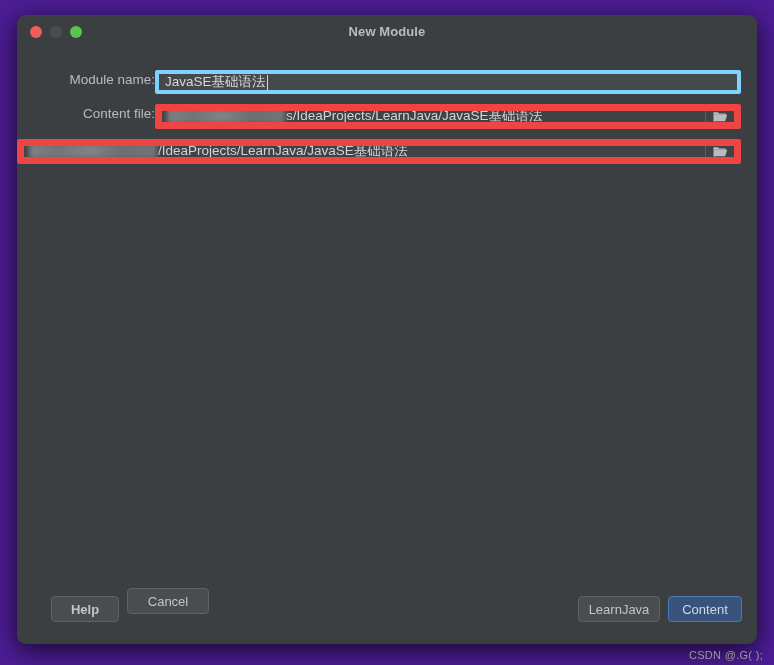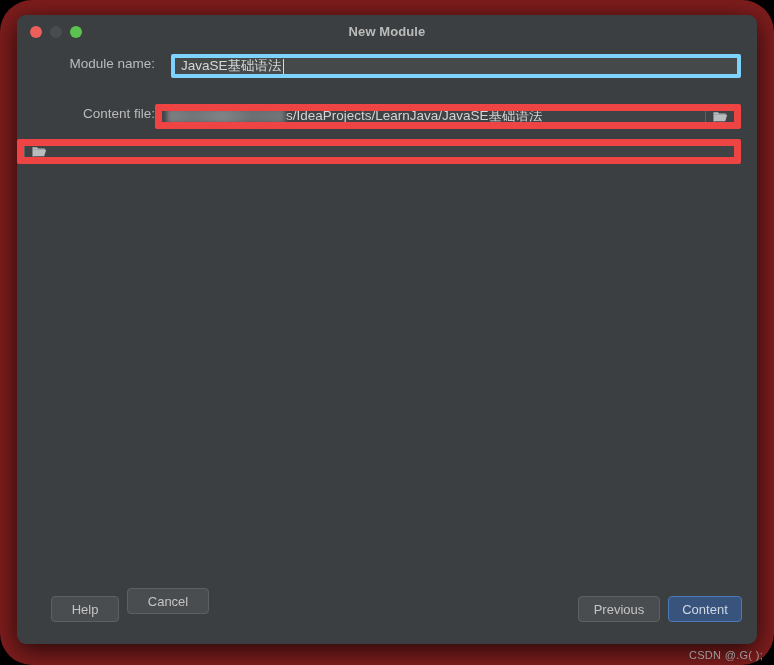--- a/index.html
+++ b/index.html
@@ -12,22 +12,21 @@
   }
   body {
     font-family: "Liberation Sans", "DejaVu Sans", sans-serif;
     -webkit-font-smoothing: antialiased;
   }
 
   #root {
     position: relative;
     width: 774px;
     height: 665px;
-    background: #7f1d1d;
-    border-radius: 32px;
+    background: #4c1d95;
   }
 
   
   .dialog {
     position: absolute;
     left: 17px;
     top: 15px;
     width: 740px;
     height: 629px;
     background: #3c3f41;
@@ -79,21 +78,21 @@
   }
 
   .form-row {
     position: absolute;
     left: 0;
     right: 0;
     height: 24px;
     display: flex;
     align-items: center;
   }
-  .form-row.r1 { top: 5px; gap: 16px; }
+  .form-row.r1 { top: 21px; }
   .form-row.r2 { top: 55px; }
   .form-row.r3 { top: 90px; }
 
   .field-label {
     position: absolute;
     right: 0;
     width: 124px;
     text-align: right;
     font-size: 13.5px;
     color: #bbbbbb;
@@ -211,21 +210,21 @@
   .btn.secondary {
     background: #4a4d4f;
     border: 1px solid #5e6163;
     color: #c4c4c4;
   }
   .btn.primary {
     background: #38547d;
     border: 1px solid #4a7ab8;
     color: #cfd8e4;
   }
-  .btn-help     { left: 34px;  top: 14px; width: 68px; }
+  .btn-help     { left: 34px;  top: 14px; width: 68px; font-weight: bold; }
   .btn-cancel   { left: 110px; top: 6px; width: 82px; }
   .btn-previous { left: 561px; top: 14px; width: 82px; }
   .btn-finish   { left: 651px; top: 14px; width: 74px; }
 
   
   .watermark {
     position: absolute;
     right: 11px;
     bottom: 4px;
     font-size: 11px;
@@ -279,38 +278,42 @@
                 <path d="M0.8 4.8h13.4l-2.0 6.4H0.8z" fill="#b9bcbe"></path>
                 <path d="M0.8 2.2v9h1.2V4.8" stroke="#b9bcbe" stroke-width="0.6" fill="none"></path>
               </svg>
             </span>
           </div>
         </div>
       </div>
 
       <div class="form-row r3">
         <div class="path-field">
+          <div class="path-inner">
+            <span class="redacted w2"></span>
+            <span class="path-text">/IdeaProjects/LearnJava/JavaSE基础语法</span>
+          </div>
           <div class="browse-btn">
             <span>
               <svg width="15" height="13" viewBox="0 0 15 13" fill="none" aria-hidden="true">
                 <path d="M0.8 2.2h4.2l1.2 1.4h6.6v1.2H0.8z" fill="#b9bcbe"></path>
                 <path d="M0.8 4.8h13.4l-2.0 6.4H0.8z" fill="#b9bcbe"></path>
                 <path d="M0.8 2.2v9h1.2V4.8" stroke="#b9bcbe" stroke-width="0.6" fill="none"></path>
               </svg>
             </span>
           </div>
         </div>
       </div>
 
     </div>
 
     <div class="footer">
       <div class="btn secondary btn-help">Help</div>
       <div class="btn secondary btn-cancel">Cancel</div>
-      <div class="btn secondary btn-previous">Previous</div>
+      <div class="btn secondary btn-previous">LearnJava</div>
       <div class="btn primary btn-finish">Content</div>
     </div>
 
   </div>
 
   <div class="watermark">CSDN @.G( );</div>
 
 </div>
 
 </body></html>

